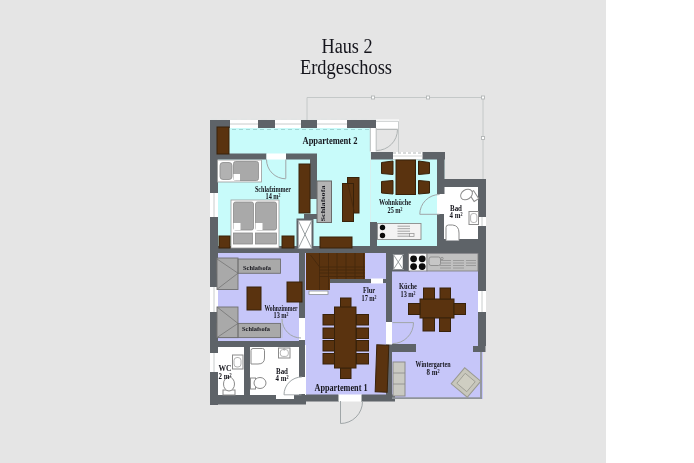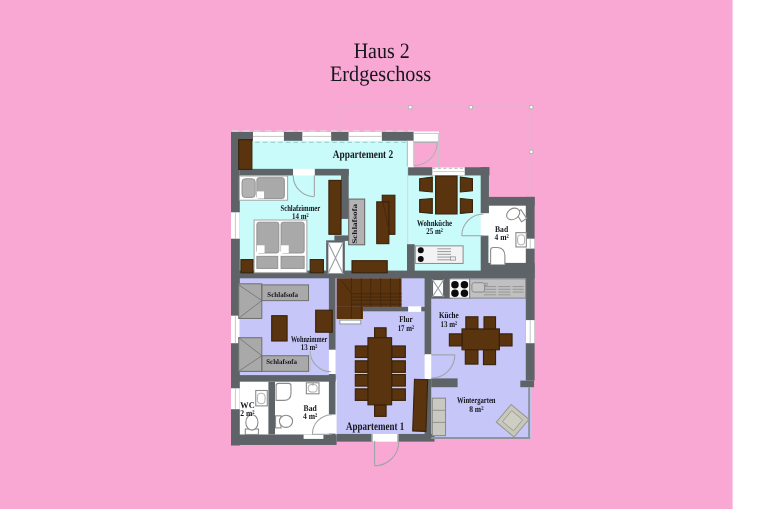--- a/index.html
+++ b/index.html
@@ -1,16 +1,16 @@
 <!DOCTYPE html>
 <html><head>
 <meta charset="utf-8">
 <style>
   html,body{margin:0;padding:0;background:#fff;}
-  #page{position:relative;width:666px;height:463px;background:#f9a8d4;overflow:hidden;}
+  #page{position:relative;width:606px;height:463px;background:#e5e5e5;overflow:hidden;}
   svg{display:block;}
   text{font-family:"Liberation Serif",serif;fill:#15151c;font-weight:bold;}
 </style>
 </head>
 <body>
 <div id="page">
 <svg width="694" height="463" viewBox="0 0 694 463">
 
 <g>
 <text x="347" y="53" font-size="20" style="font-weight:normal" text-anchor="middle" fill="#222" textLength="51" lengthAdjust="spacingAndGlyphs">Haus 2</text>

